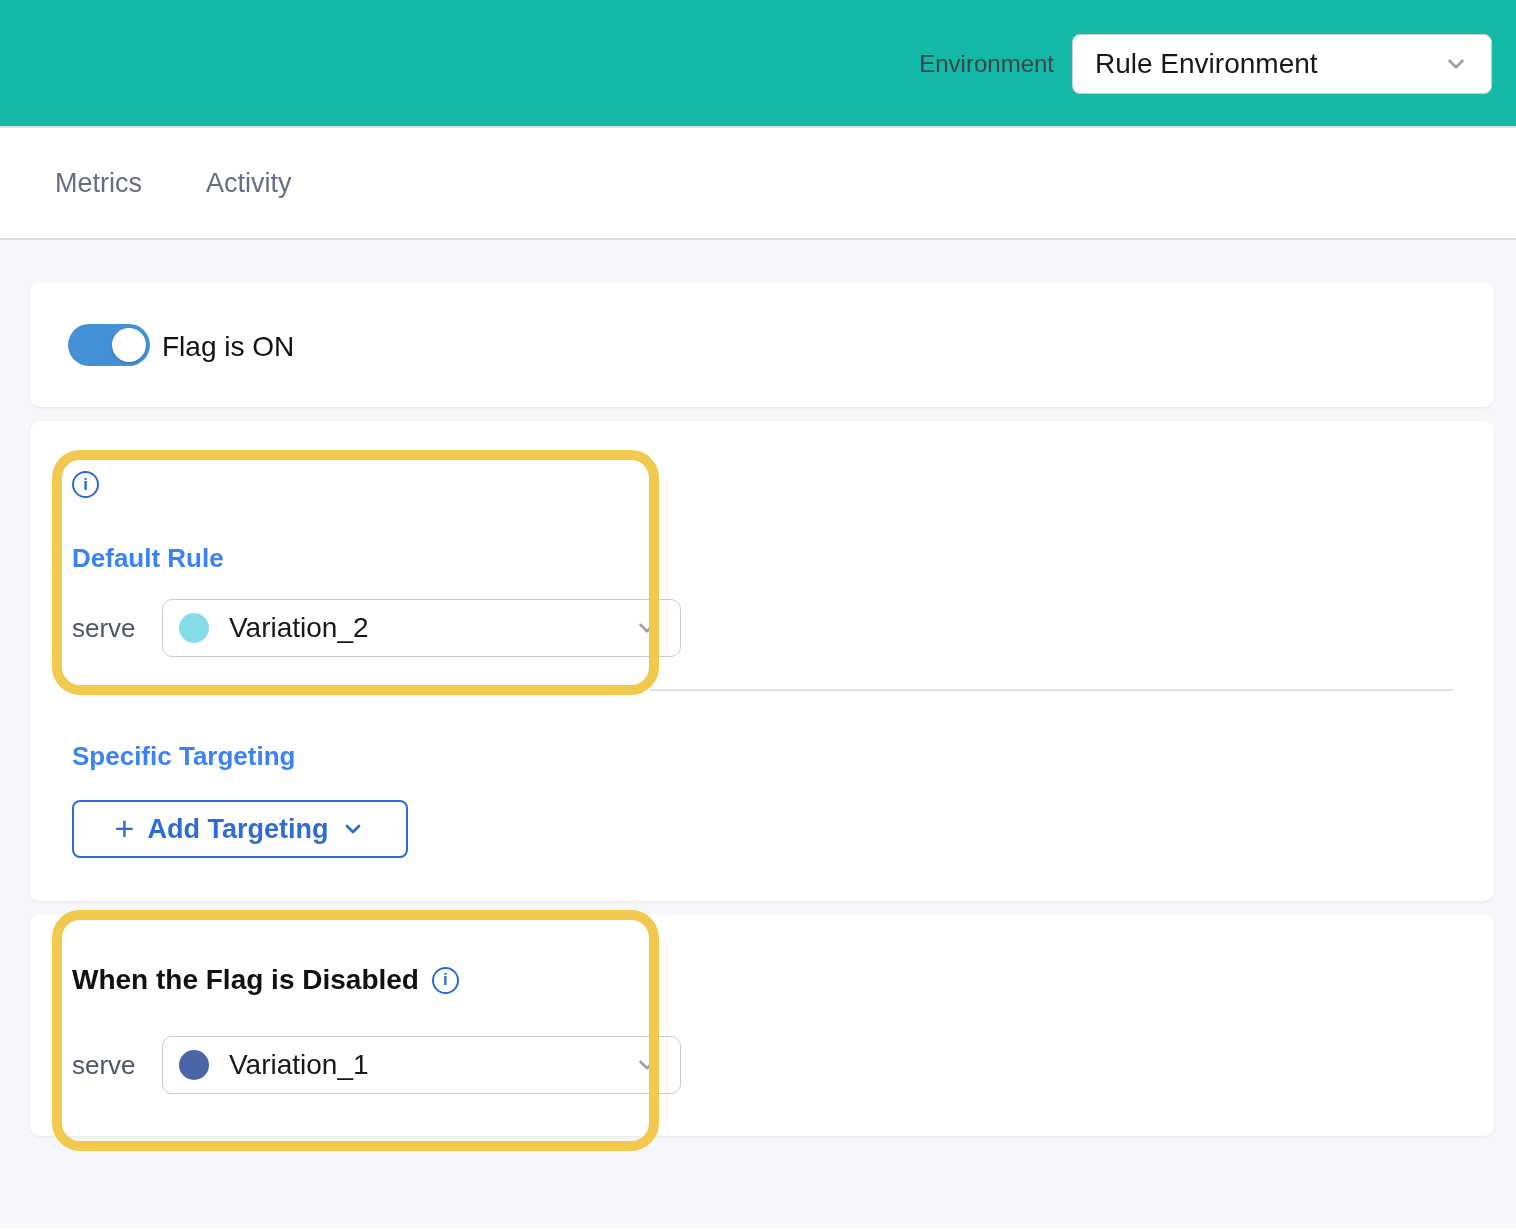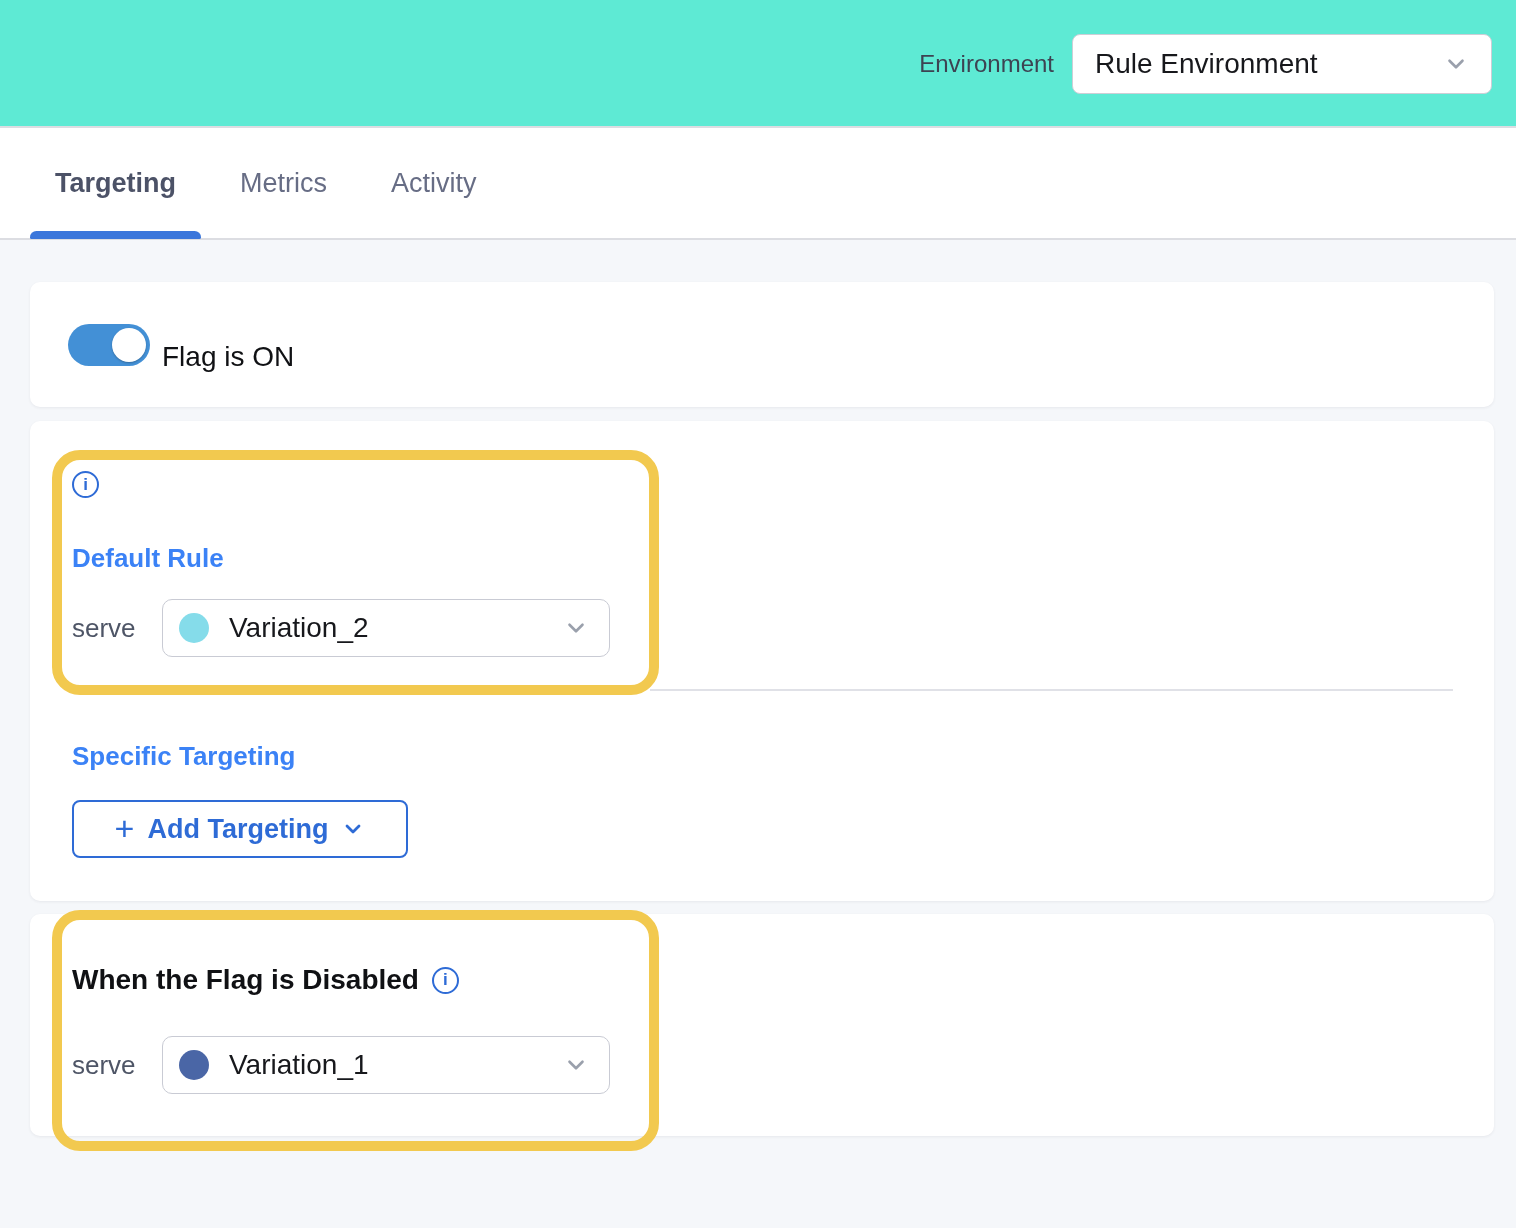--- a/index.html
+++ b/index.html
@@ -1,20 +1,20 @@
 <!DOCTYPE html>
 <html style="--toggle-on: #4390d6; --tab-underline: #3b76db; --accent-blue: #2e6bd6; --highlight-yellow: #f2c94f; --variation-2-dot: #85dcea; --variation-1-dot: #4a66a6;"><head>
 <meta charset="utf-8">
 <style>
   * { margin:0; padding:0; box-sizing:border-box; }
   html,body { width:1516px; height:1230px; overflow:hidden; background:#fff;
     font-family:"Liberation Sans","DejaVu Sans",sans-serif; }
 
   
-  .topbar { position:relative; height:128px; background:#5eead4; border-bottom:2px solid #dcdde2; }
+  .topbar { position:relative; height:128px; background:#14b8a6; border-bottom:2px solid #dcdde2; }
   .env-group { position:absolute; top:0; right:24px; height:128px; display:flex; align-items:center; }
   .env-label { font-size:24px; color:#3d4352; margin-right:18px; }
   .env-select { width:420px; height:60px; background:#fff; border:1.5px solid #cdced6; border-radius:8px;
     display:flex; align-items:center; padding:0 22px; cursor:pointer; }
   .env-select .env-value { font-size:28px; color:#17181c; flex:1; white-space:nowrap; }
 
   
   .tabbar { position:relative; height:112px; background:#fff; border-bottom:2px solid #dcdde2;
     display:flex; align-items:center; padding-left:55px; gap:64px; }
   .tab { position:relative; height:112px; display:flex; align-items:center; font-size:27px; color:#676d85; cursor:pointer; }
@@ -27,34 +27,34 @@
   .card { background:#fff; border-radius:10px; box-shadow:0 1px 3px rgba(40,41,61,.07); position:relative; }
   .card-flag { height:125px; }
   .card-enabled { height:480px; margin-top:14px; }
   .card-disabled { height:222px; margin-top:13px; }
 
   
   .toggle { position:absolute; left:38px; top:42px; width:82px; height:42px; border-radius:21px;
     background:var(--toggle-on); cursor:pointer; }
   .toggle .knob { position:absolute; top:4px; right:4px; width:34px; height:34px; border-radius:50%;
     background:#fff; box-shadow:0 1px 2px rgba(0,0,0,.25); }
-  .flag-label { position:absolute; left:132px; top:54px; height:42px; display:flex; align-items:center;
+  .flag-label { position:absolute; left:132px; top:44px; height:42px; display:flex; align-items:center;
     font-size:28px; color:#101114; }
 
   
   .section-title { position:absolute; left:42px; display:flex; align-items:center; gap:13px;
     font-size:28px; font-weight:bold; color:#101114; }
   .info-icon { width:27px; height:27px; border:2.5px solid var(--accent-blue); border-radius:50%;
     display:flex; align-items:center; justify-content:center; font-size:17px; font-weight:600;
     color:var(--accent-blue); font-style:normal; flex:0 0 auto; }
   .sub-title { position:absolute; left:42px; font-size:26px; font-weight:600; color:#3b82f6; }
 
   
   .serve-label { position:absolute; left:42px; font-size:26px; color:#4e5566; }
-  .var-select { position:absolute; left:132px; width:448px; height:58px; background:#fff;
+  .var-select { position:absolute; left:132px; width:519px; height:58px; background:#fff;
     border:1.5px solid #c9cbd4; border-radius:10px; display:flex; align-items:center;
     padding:0 20px 0 16px; cursor:pointer; }
   .var-dot { width:30px; height:30px; border-radius:50%; margin-right:20px; flex:0 0 auto; }
   .dot-v2 { background:var(--variation-2-dot); }
   .dot-v1 { background:var(--variation-1-dot); }
   .var-name { font-size:28px; color:#17181c; flex:1; white-space:nowrap; }
 
   
   .rule-divider { position:absolute; left:620px; top:268px; width:803px; height:2px; background:#e0e1e7; }
 
@@ -82,24 +82,20 @@
     <div class="env-select">
       <span class="env-value">Rule Environment</span>
       <svg class="chev" width="26" height="26" viewBox="0 0 24 24">
           <path d="M6 9l6 6 6-6" fill="none" stroke="#9aa0ac" stroke-width="2.4" stroke-linecap="round" stroke-linejoin="round"></path>
         </svg>
     </div>
   </div>
 </div>
 
 <div class="tabbar">
-  <div class="tab active">
-    <span>Targeting</span>
-    <span class="underline"></span>
-  </div>
   <div class="tab">
     <span>Metrics</span>
   </div>
   <div class="tab">
     <span>Activity</span>
   </div>
 </div>
 
 <div class="content">
 

